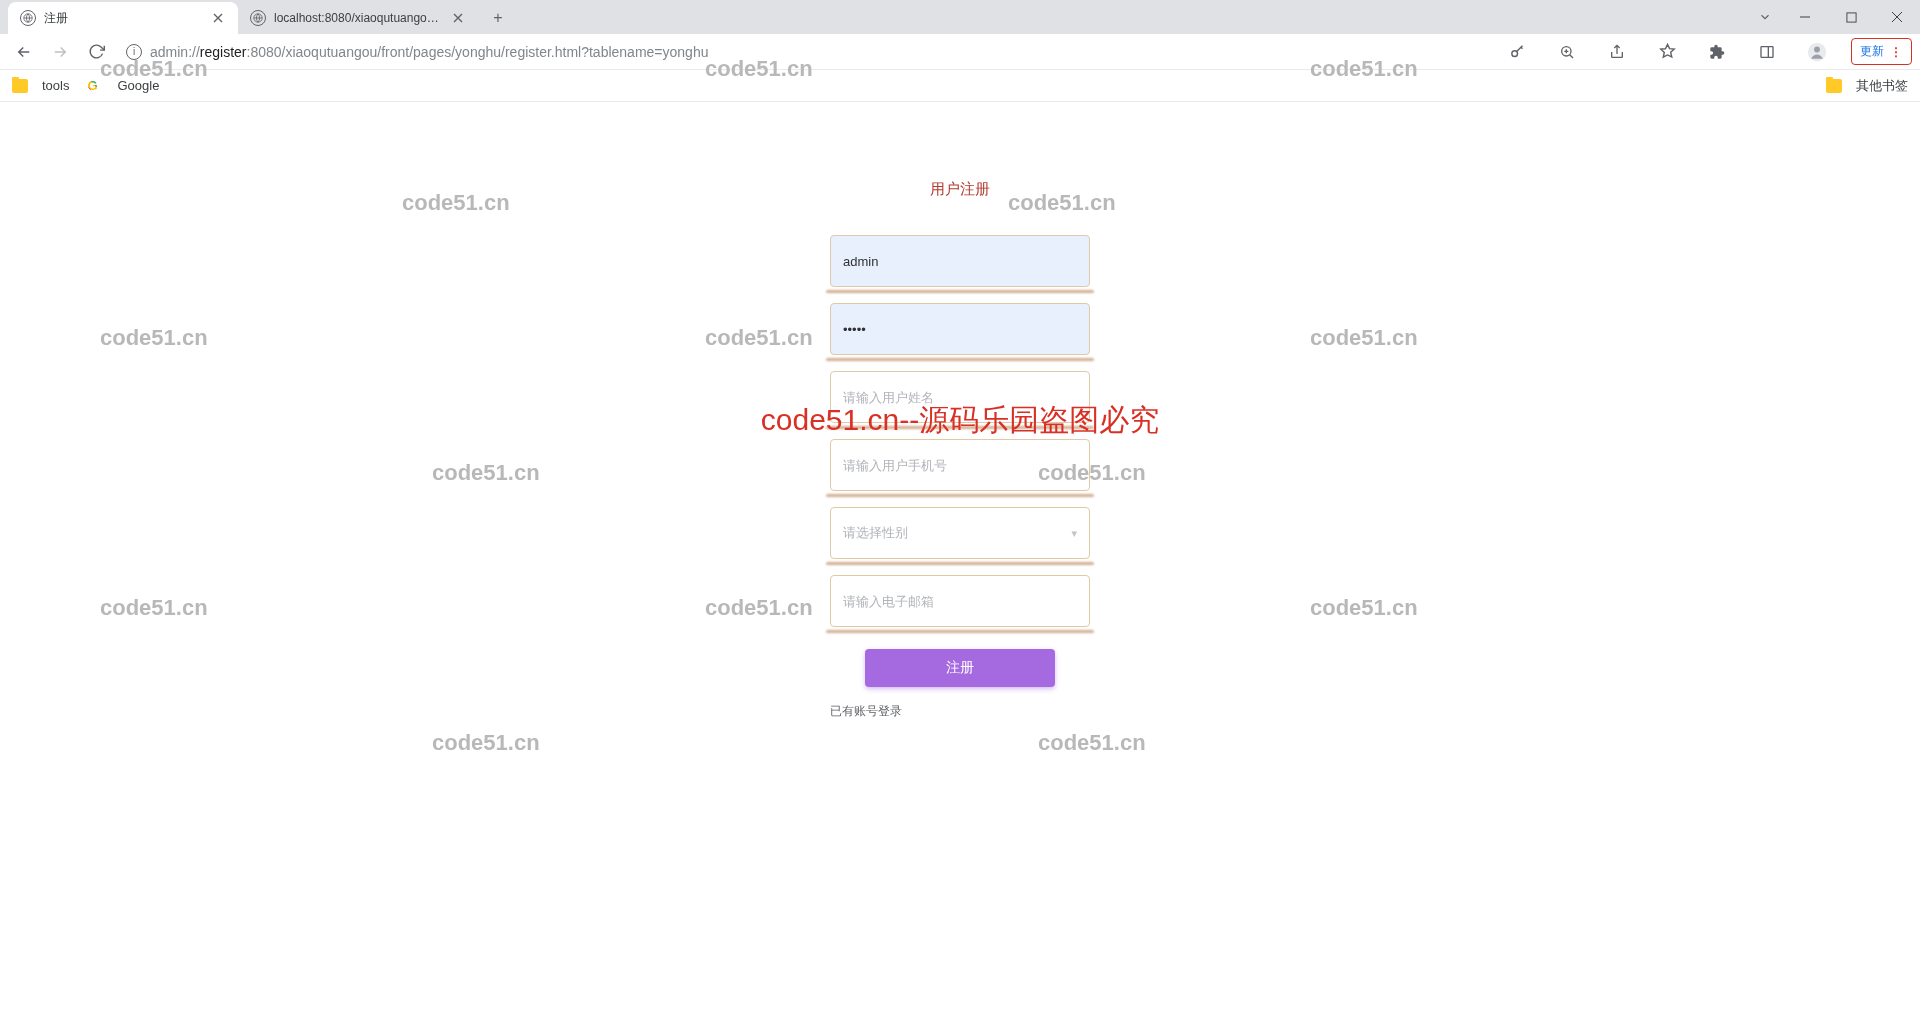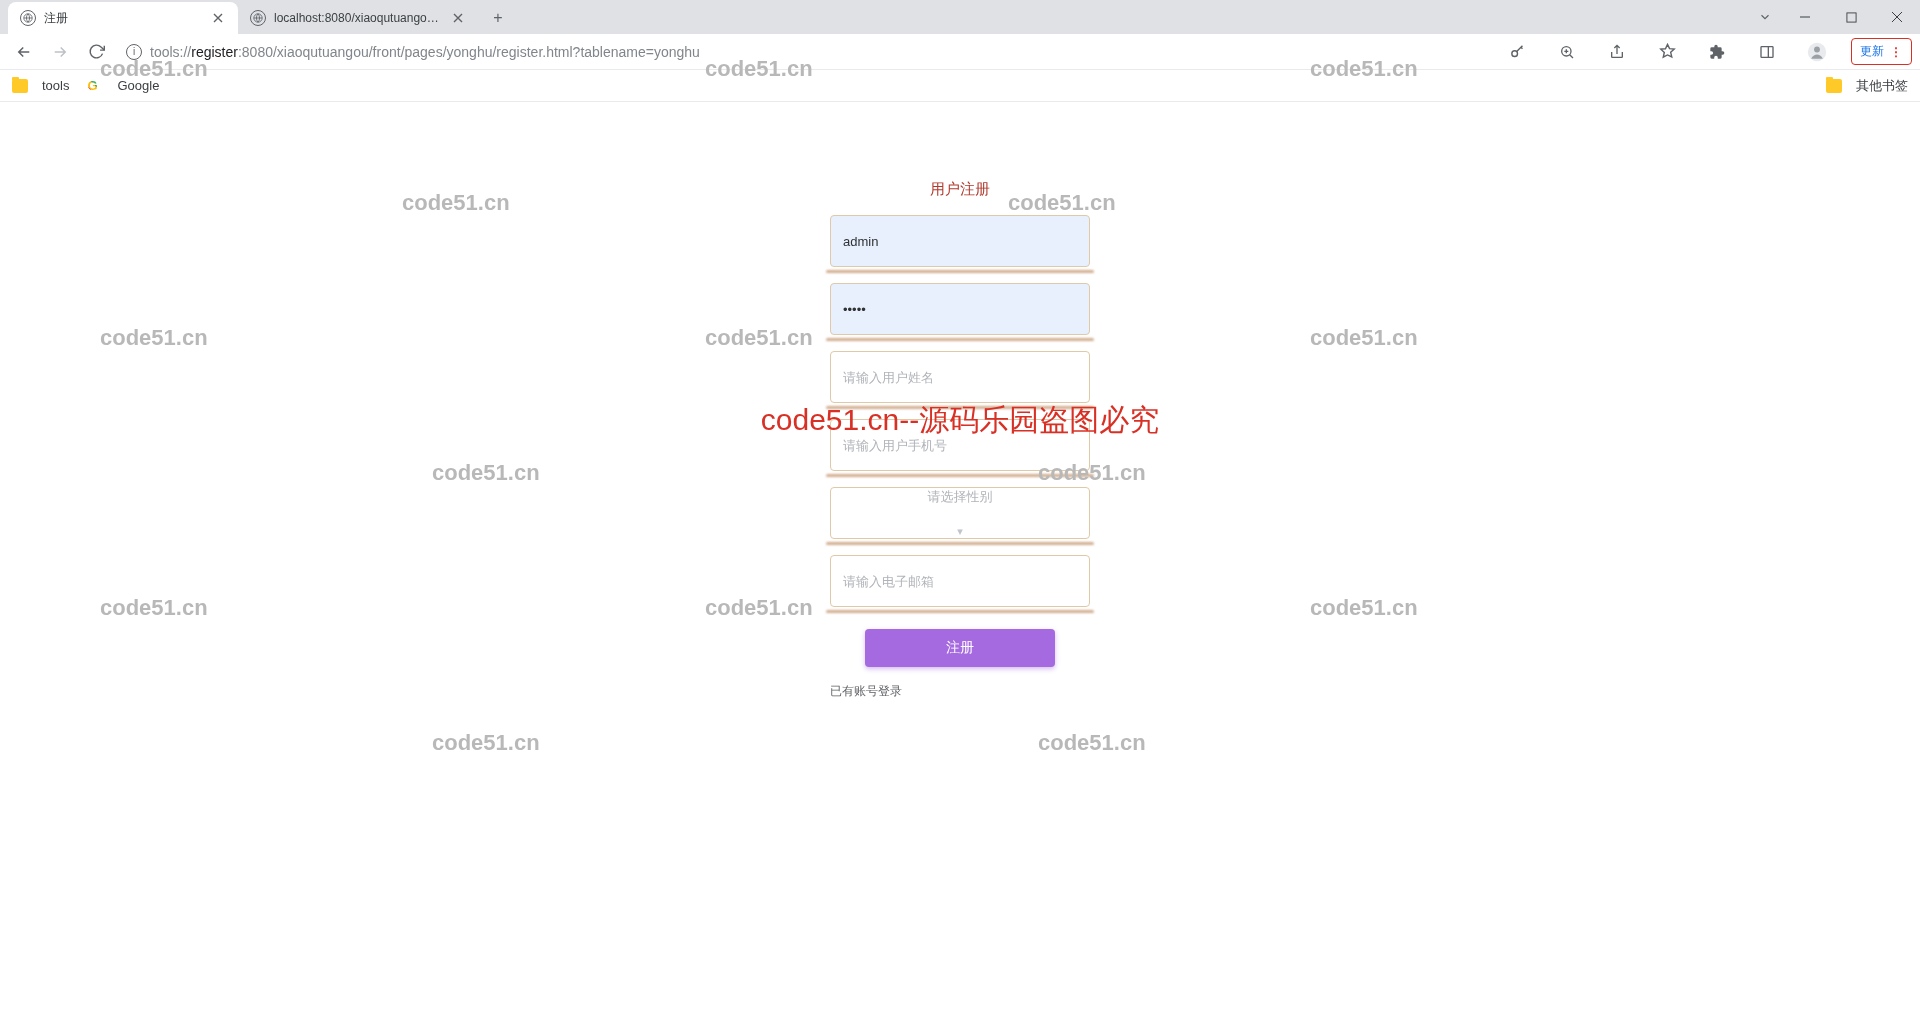--- a/index.html
+++ b/index.html
@@ -35,29 +35,29 @@
     .bm .folder { width:16px; height:14px; background:#ffca28; border-radius:2px; position:relative; }
     .bm .folder::before { content:""; position:absolute; top:-2px; left:0; width:7px; height:3px; background:#ffca28; border-radius:1px 1px 0 0; }
     .bm .g-icon { width:16px; height:16px; font-weight:bold; font-size:13px;
       background:linear-gradient(45deg,#ea4335 0 25%,#fbbc05 25% 50%,#34a853 50% 75%,#4285f4 75% 100%);
       -webkit-background-clip:text; background-clip:text; color:transparent; }
     .bookbar .spacer { flex:1; }
 
     
     .page { position:absolute; top:102px; left:0; right:0; bottom:0; }
     .form-wrap { width:260px; margin:78px auto 0; }
-    .form-title { text-align:center; color:#b03a2e; font-size:15px; margin-bottom:16px; }
+    .form-title { text-align:center; color:#b03a2e; font-size:15px; margin-bottom:36px; }
     .field { position:relative; margin-bottom:16px; }
     .field::after { content:""; position:absolute; left:-4px; right:-4px; bottom:-6px; height:3px; background:rgba(180,120,70,0.6); filter:blur(1px); border-radius:2px; }
     .field input, .field .select {
       width:100%; height:52px; border:1px solid #e0c9a6; border-radius:4px;
       padding:0 12px; font-size:13px; color:#303133; outline:none; background:#fff;
     }
     .field.filled input { background:#e8f0fe; }
-    .field input::placeholder, .field .select.placeholder { color:#b0b3b8;flex-direction:column; }
+    .field input::placeholder, .field .select.placeholder { color:#b0b3b8; }
     .field .select { display:flex; align-items:center; justify-content:space-between; cursor:pointer; }
     .field .select .caret { color:#c0c4cc; font-size:11px; }
     .submit { display:block; width:190px; height:38px; margin:22px auto 0;
       background:#a569e0; color:#fff; border:none; border-radius:4px; font-size:14px;
       cursor:pointer; box-shadow:0 2px 5px rgba(165,105,224,.45); }
     .login-link { font-size:12px; color:#606266; margin-top:16px; cursor:pointer; }
 
     
     .wm { position:absolute; color:#b8b8b8; font-size:22px; font-family:Arial, sans-serif; pointer-events:none; user-select:none; white-space:nowrap;font-weight:bold; }
     .wm-center { position:absolute; left:50%; transform:translateX(-50%); top:400px;
@@ -136,21 +136,21 @@
     </div>
     <div class="tbtn">
       <svg width="17" height="17" viewBox="0 0 24 24" fill="none" stroke="#5f6368" stroke-width="2">
           <path d="M23 4v6h-6"></path>
           <path d="M20.49 15a9 9 0 11-2.12-9.36L23 10"></path>
         </svg>
     </div>
     <div class="addr">
       <span class="info">i</span>
       <span class="url">
-        <span class="dim">tools://</span><span>register</span><span class="dim">:8080/xiaoqutuangou/front/pages/yonghu/register.html?tablename=yonghu</span>
+        <span class="dim">admin://</span><span>register</span><span class="dim">:8080/xiaoqutuangou/front/pages/yonghu/register.html?tablename=yonghu</span>
       </span>
     </div>
     <div class="right-icons">
       <div class="tbtn">
         <svg width="17" height="17" viewBox="0 0 24 24" fill="none" stroke="#5f6368" stroke-width="2">
             <circle cx="8" cy="15" r="4"></circle>
             <path d="M10.85 12.15L19 4M17 6l2 2"></path>
           </svg>
       </div>
       <div class="tbtn">

